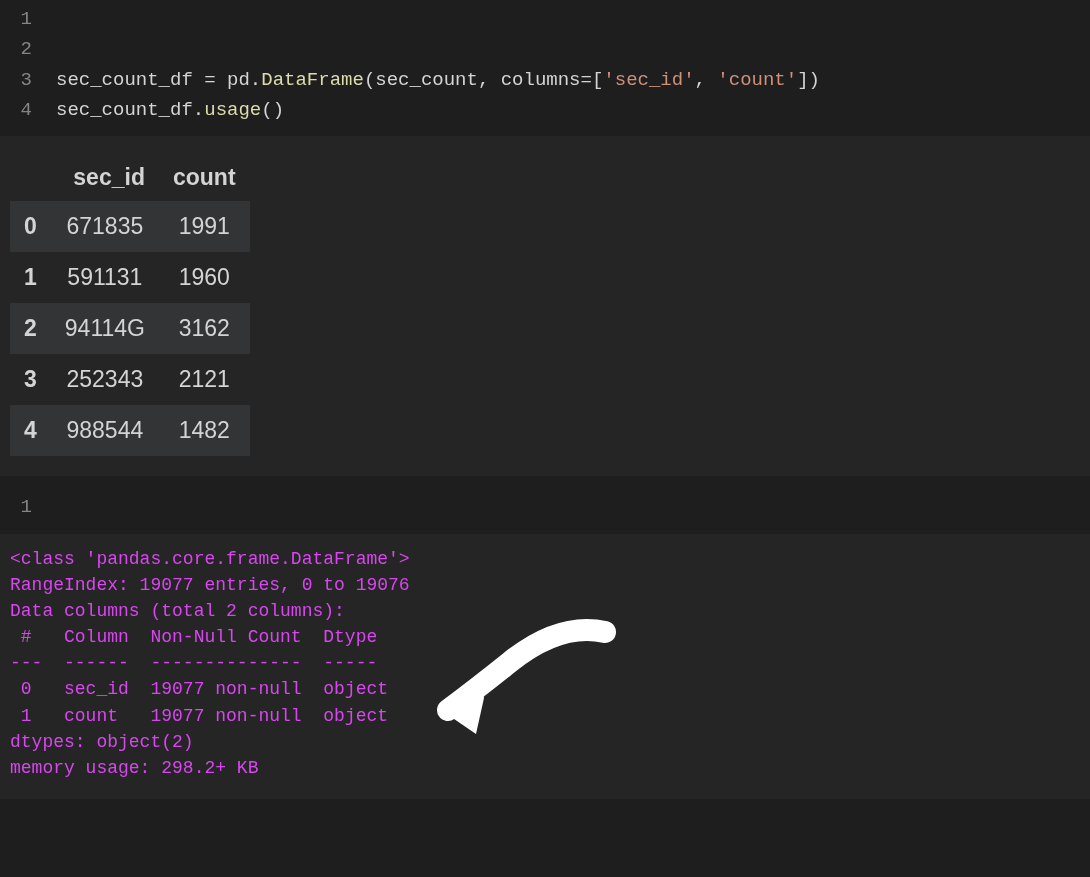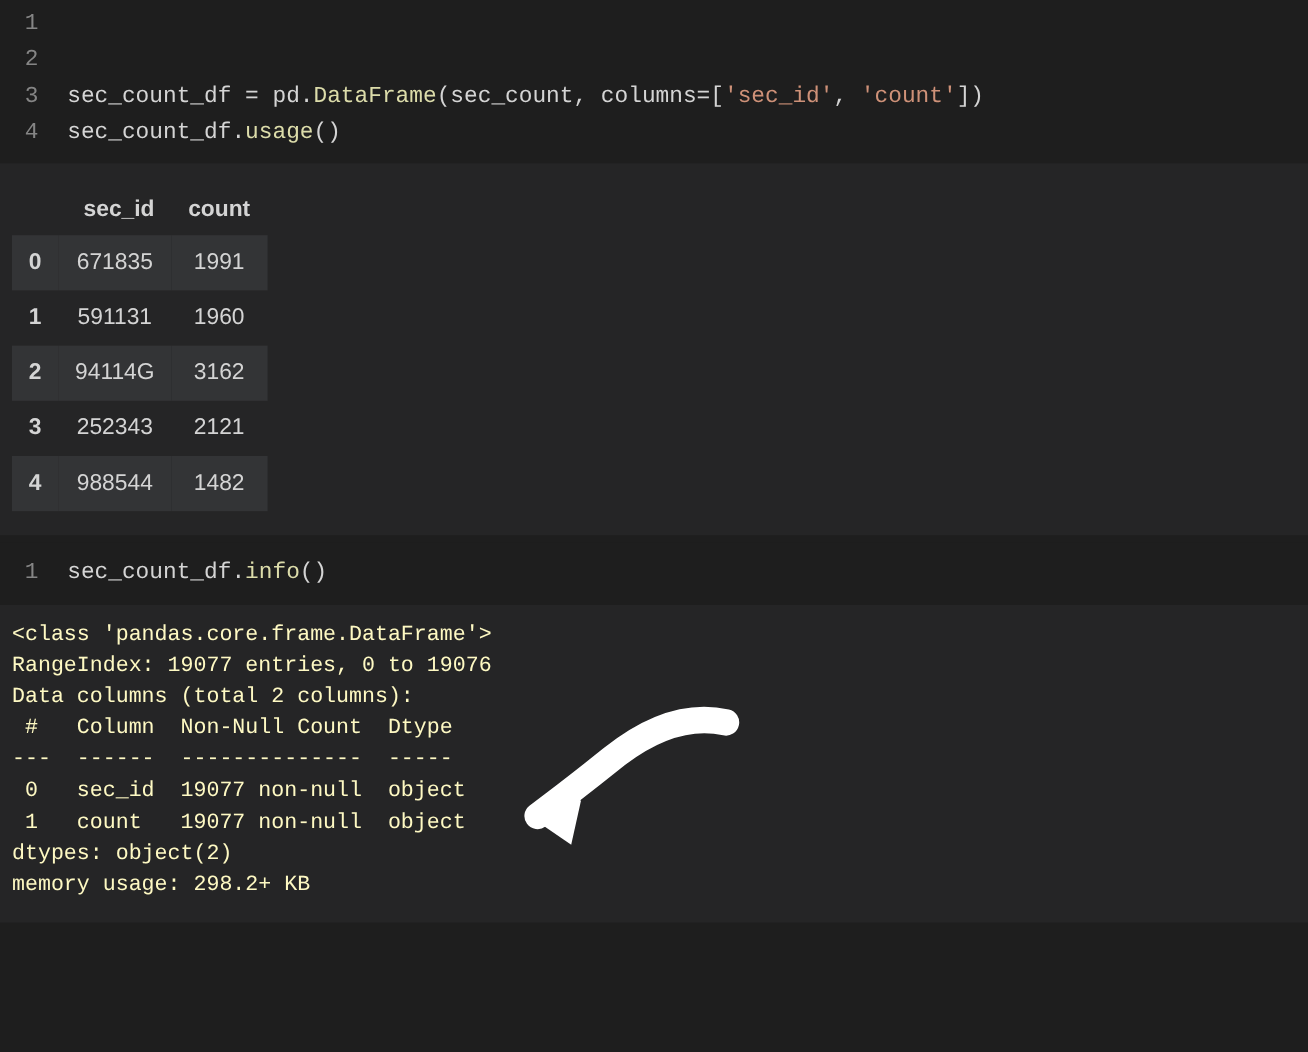--- a/index.html
+++ b/index.html
@@ -34,21 +34,21 @@
   .func { color: #dcdcaa; }
   .plain { color: #d4d4d4; }
 
   .output-area {
     background: #252526;
     padding: 18px 10px 20px 10px;
   }
   .df-table {
     border-collapse: collapse;
     font-family: 'Segoe UI', Arial, sans-serif;
-    font-size: 19px;
+    font-size: 23px;
     color: #d4d4d4;
   }
   .df-table th {
     font-weight: bold;
     padding: 10px 14px;
     text-align: right;
   }
   .df-table td {
     padding: 12px 14px;
     text-align: center;
@@ -59,21 +59,21 @@
 
   .code-cell-2 {
     background: #1e1e1e;
     padding: 10px 0 12px 0;
     margin-top: 6px;
   }
   .text-output {
     background: #252526;
     padding: 12px 10px 18px 10px;
     position: relative;
-    color: #fef9c3;
+    color: #d946ef;
     line-height: 1.45;
   }
   .text-output pre {
     font-family: 'Consolas', 'Monaco', 'Courier New', monospace;
     font-size: 18px;
     white-space: pre;
   }
   .annotation-arrow {
     position: absolute;
     left: 430px;
@@ -136,21 +136,20 @@
           <td>988544</td>
           <td>1482</td>
         </tr>
       </tbody>
   </table>
 </div>
 
 <div class="code-cell-2" id="cell2">
     <div class="code-line">
       <div class="gutter">1</div>
-      <div class="code-content"><span class="plain">sec_count_df.</span><span class="func">info</span><span class="plain">()</span></div>
     </div>
   </div>
 
 <div class="text-output">
   <pre>&lt;class 'pandas.core.frame.DataFrame'&gt;
 RangeIndex: 19077 entries, 0 to 19076
 Data columns (total 2 columns):
  #   Column  Non-Null Count  Dtype 
 ---  ------  --------------  ----- 
  0   sec_id  19077 non-null  object

